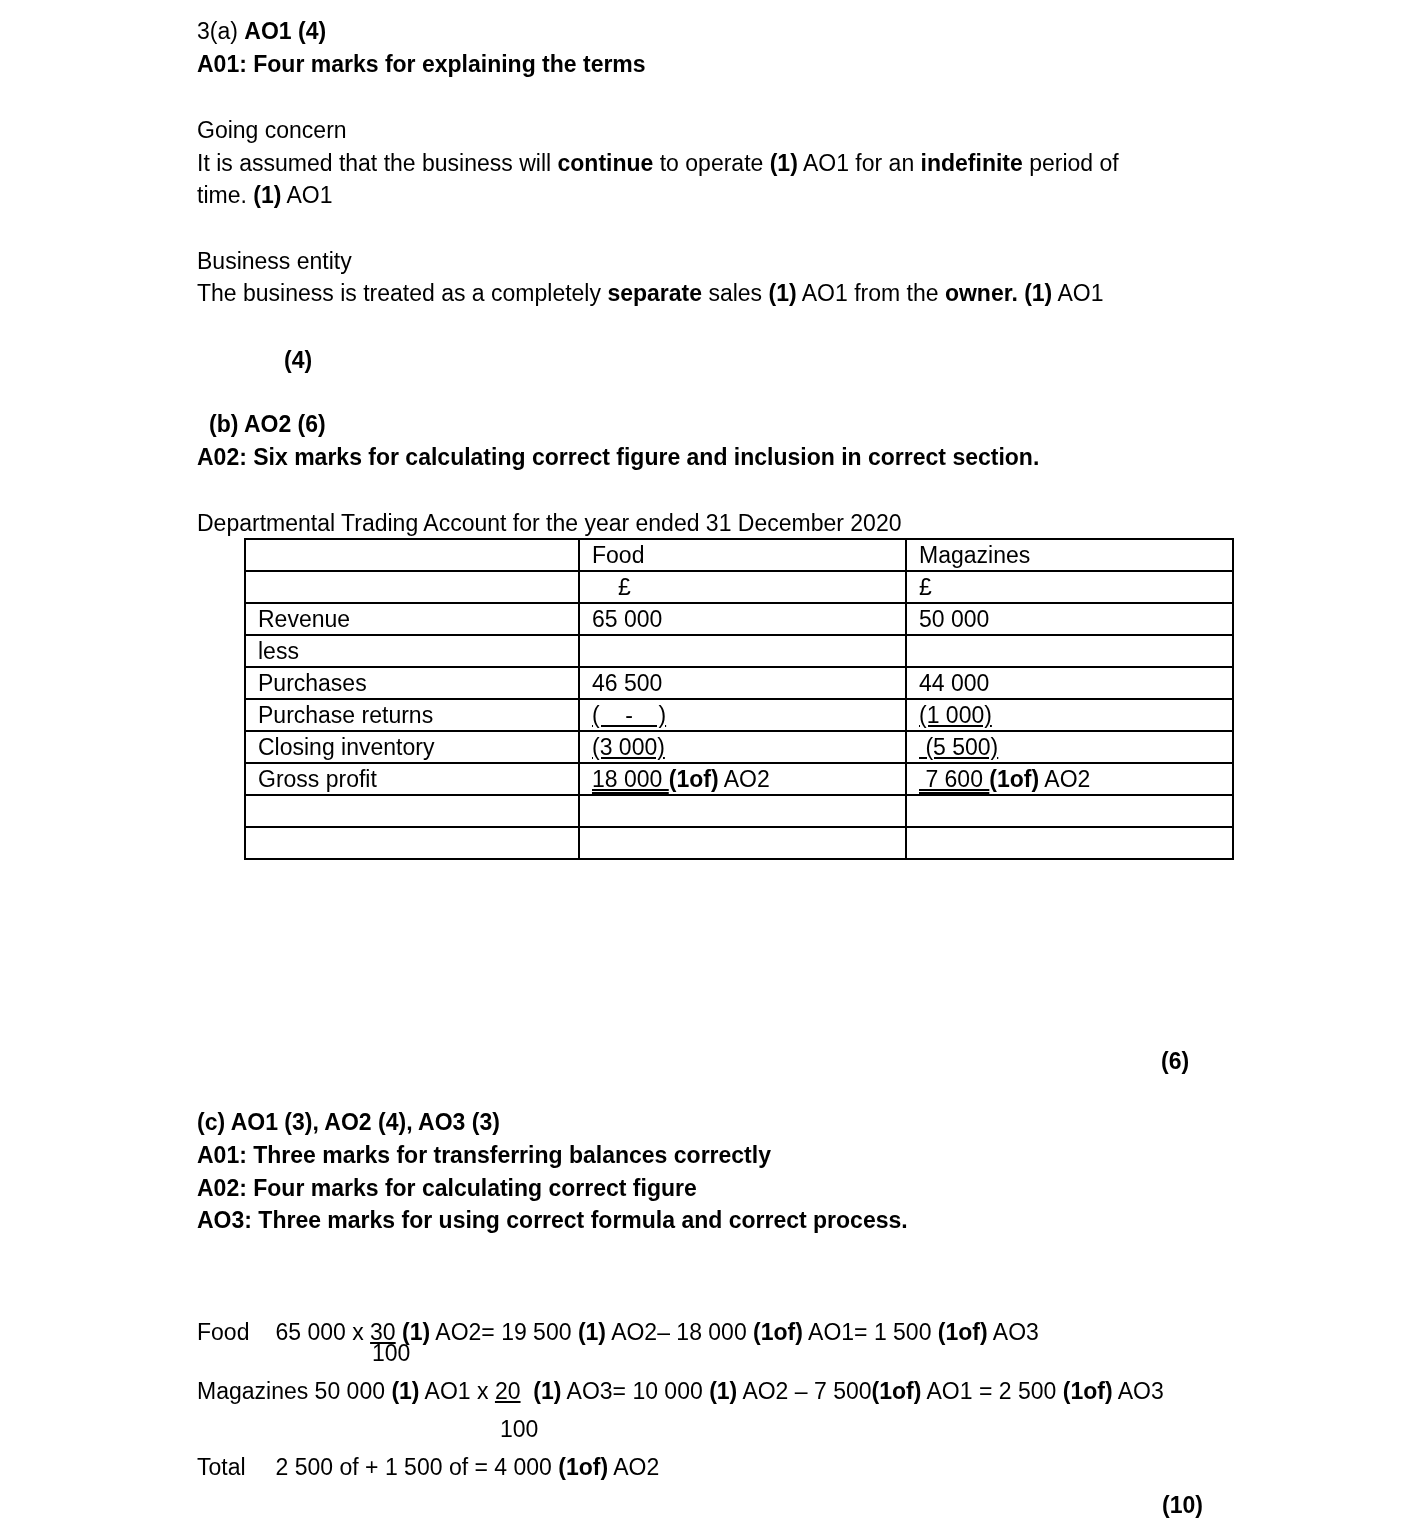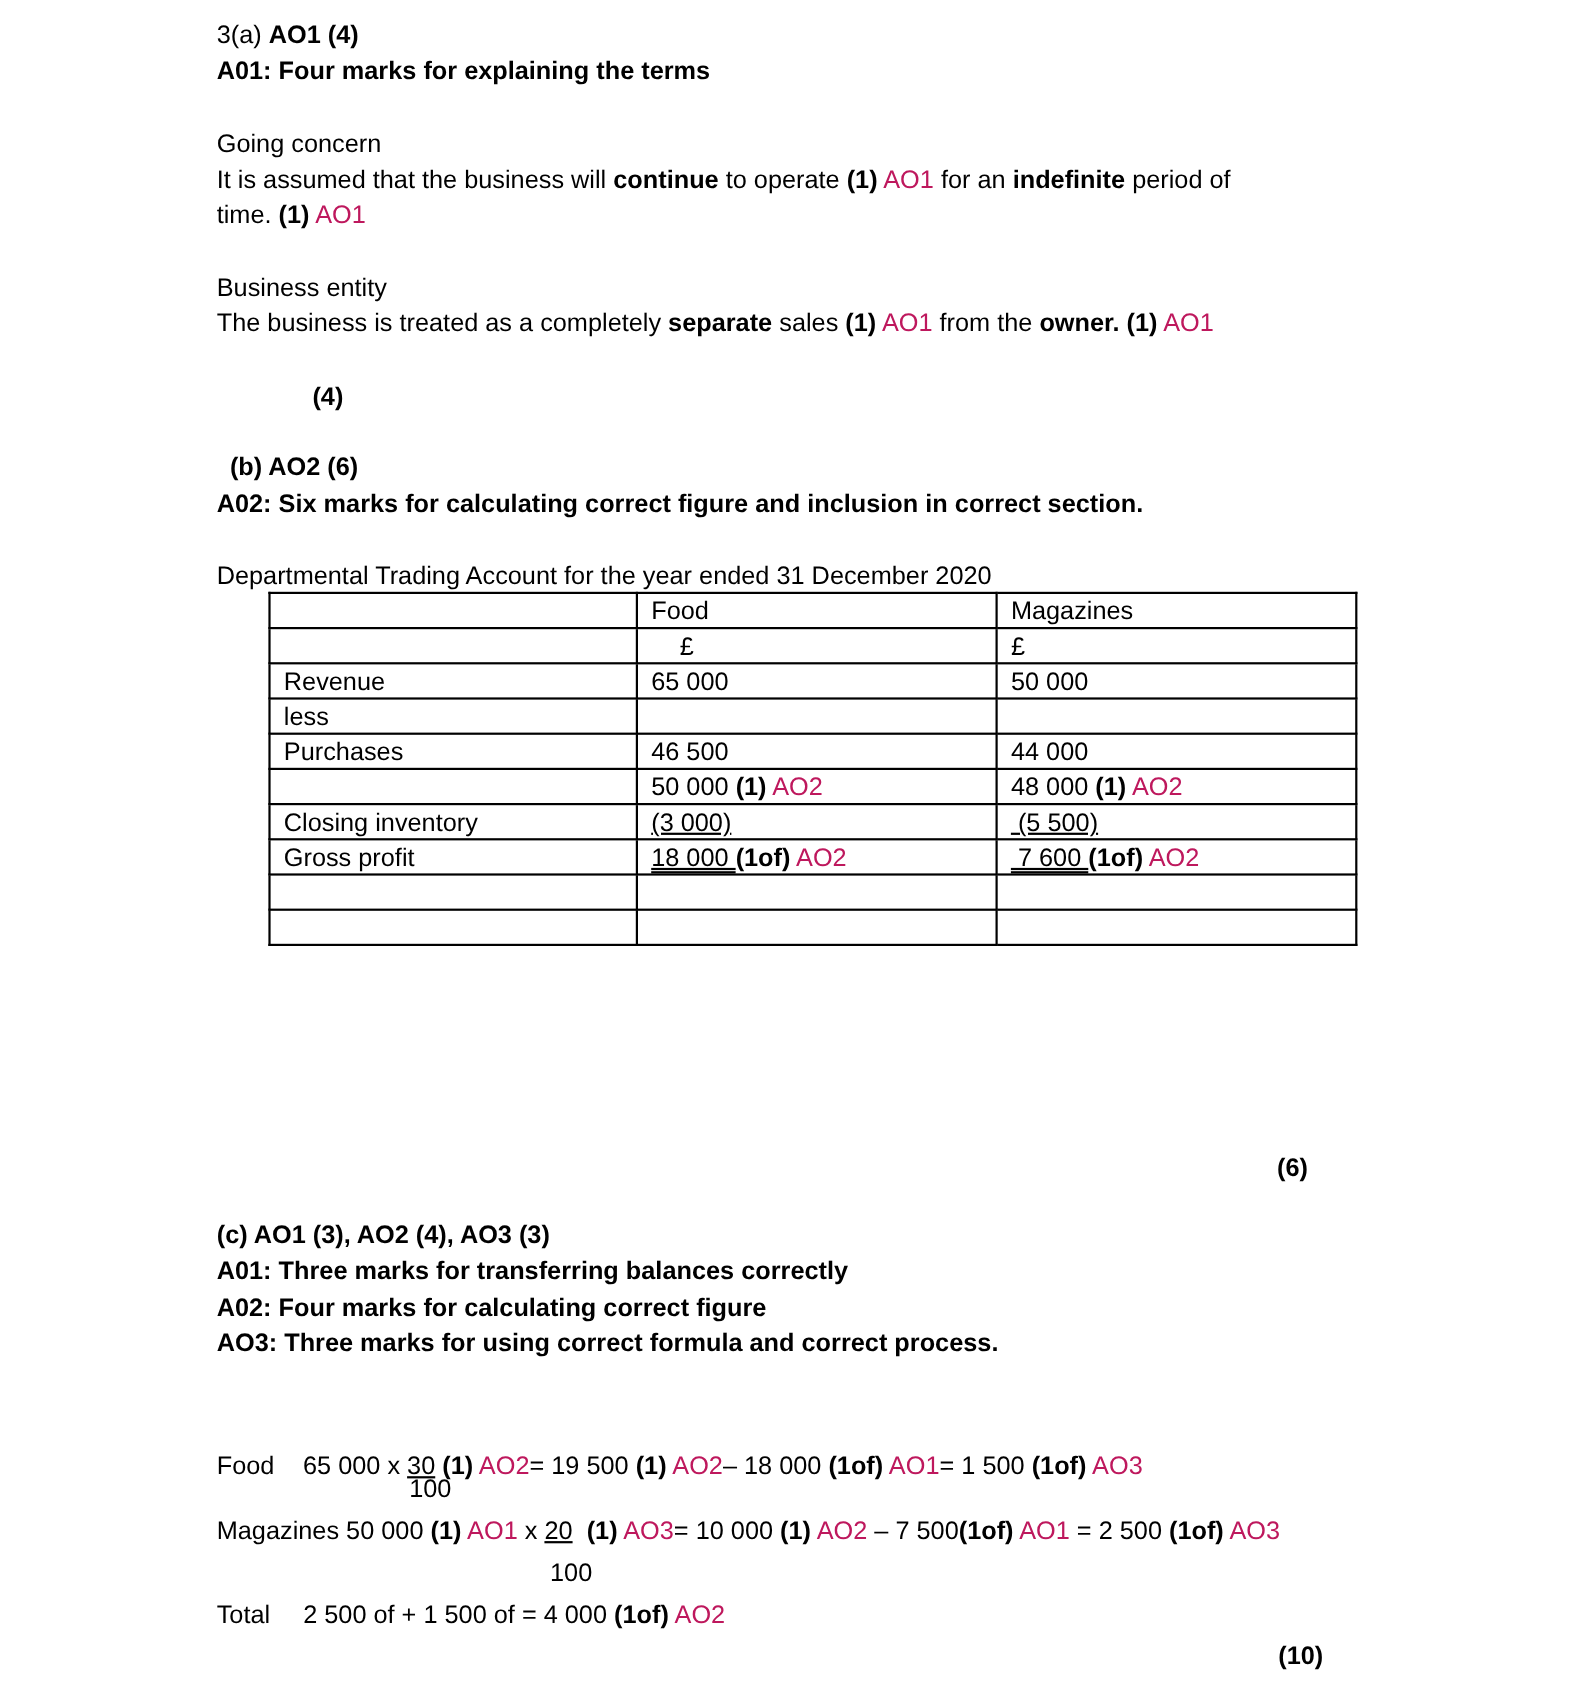--- a/index.html
+++ b/index.html
@@ -3,21 +3,21 @@
   <meta charset="utf-8">
   <style>
     html, body { margin: 0; padding: 0; background: #ffffff; }
     body {
       width: 1426px; height: 1536px; position: relative; overflow: hidden;
       font-family: "Liberation Sans", "DejaVu Sans", sans-serif;
       font-size: 23px; color: #000000;
     }
     .line { position: absolute; left: 197px; white-space: nowrap; line-height: 32px; }
     b { font-weight: bold; }
-    .red { color: #be185d; }
+    .red { color: #000000; }
     .u { text-decoration: underline; }
     .uu { text-decoration: underline double; }
     table.trading {
       position: absolute; left: 244px; top: 538px;
       border-collapse: collapse; table-layout: fixed;
     }
     table.trading td {
       border: 2px solid #000000; height: 30px; padding: 0 12px;
       font-size: 23px; line-height: 30px; white-space: nowrap; vertical-align: middle;
     }
@@ -72,23 +72,23 @@
     <td>less</td>
     <td></td>
     <td></td>
   </tr>
   <tr>
     <td>Purchases</td>
     <td>46 500</td>
     <td>44 000</td>
   </tr>
   <tr>
-    <td></td>
-    <td><span>50 000</span> <b>(1)</b><span class="red"> AO2</span></td>
-    <td><span>48 000</span> <b>(1)</b><span class="red"> AO2</span></td>
+    <td>Purchase returns</td>
+    <td><span class="u" style="white-space:pre;">(    -    )</span></td>
+    <td><span class="u">(1 000)</span></td>
   </tr>
   <tr>
     <td>Closing inventory</td>
     <td><span class="u">(3 000)</span></td>
     <td><span class="u" style="white-space:pre;"> (5 500)</span></td>
   </tr>
   <tr>
     <td>Gross profit</td>
     <td><span class="uu" style="white-space:pre;">18 000 </span><b>(1of)</b><span class="red"> AO2</span></td>
     <td><span class="uu" style="white-space:pre;"> 7 600 </span><b>(1of)</b><span class="red"> AO2</span></td>

